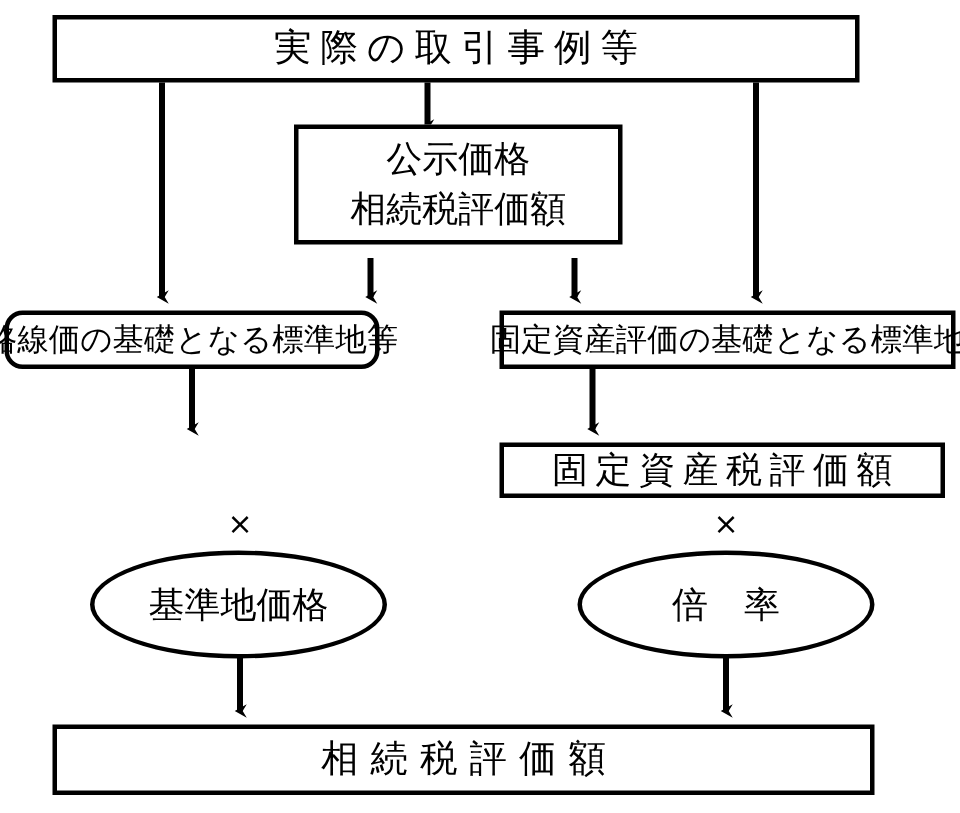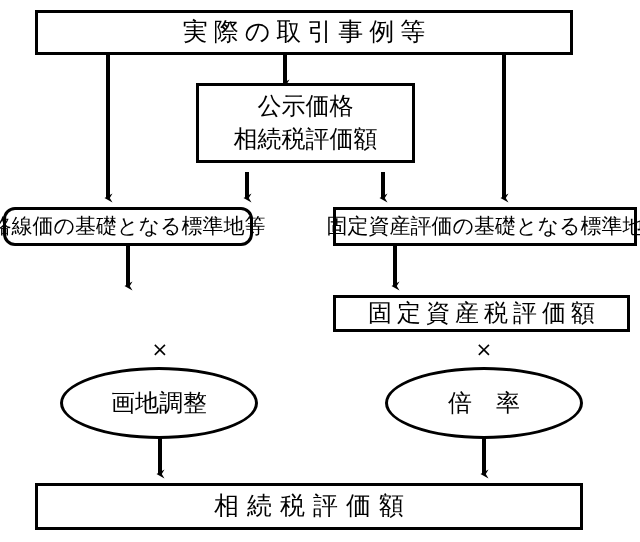--- a/index.html
+++ b/index.html
@@ -114,21 +114,21 @@
 
   <div class="node" style="left:333px; top:295px; width:297px; height:37px; font-size:24px; letter-spacing:5px; text-indent:5px;">
     <span class="node-line">固定資産税評価額</span>
   </div>
 
   <div class="op-symbol" style="left:148px; top:339px; width:24px;">×</div>
 
   <div class="op-symbol" style="left:472px; top:339px; width:24px;">×</div>
 
   <div class="ellipse" style="left:60px; top:367px; width:198px; height:72px; font-size:24px;">
-    <span class="node-line">画地調整</span>
+    <span class="node-line">基準地価格</span>
   </div>
 
   <div class="ellipse" style="left:385px; top:367px; width:198px; height:72px; font-size:24px;">
     <span class="node-line">倍　率</span>
   </div>
 
   <div class="node" style="left:35px; top:483px; width:548px; height:47px; font-size:25px; letter-spacing:8px; text-indent:8px;">
     <span class="node-line">相続税評価額</span>
   </div>
 

